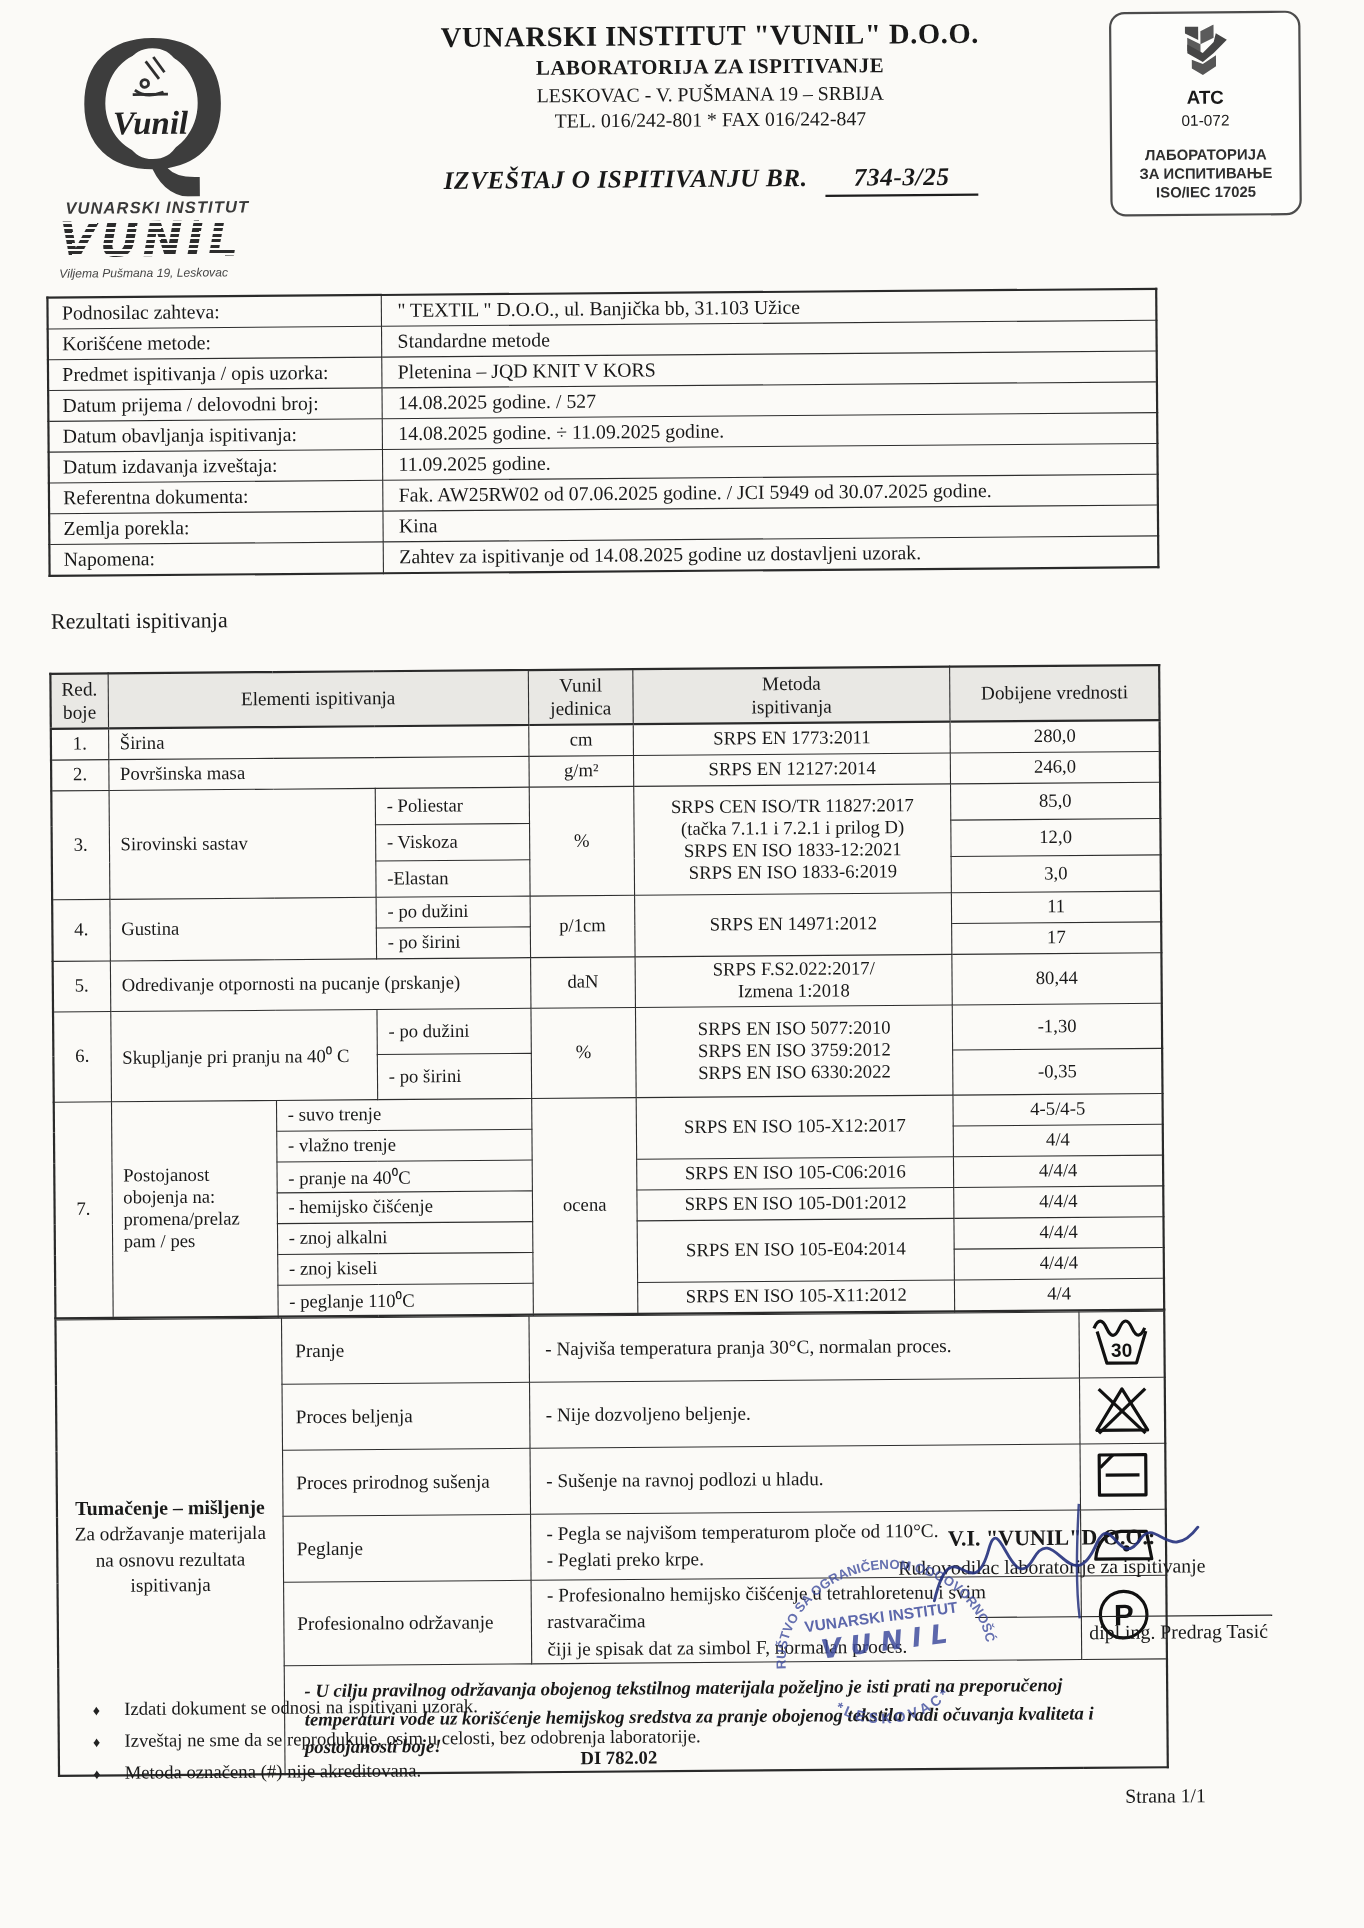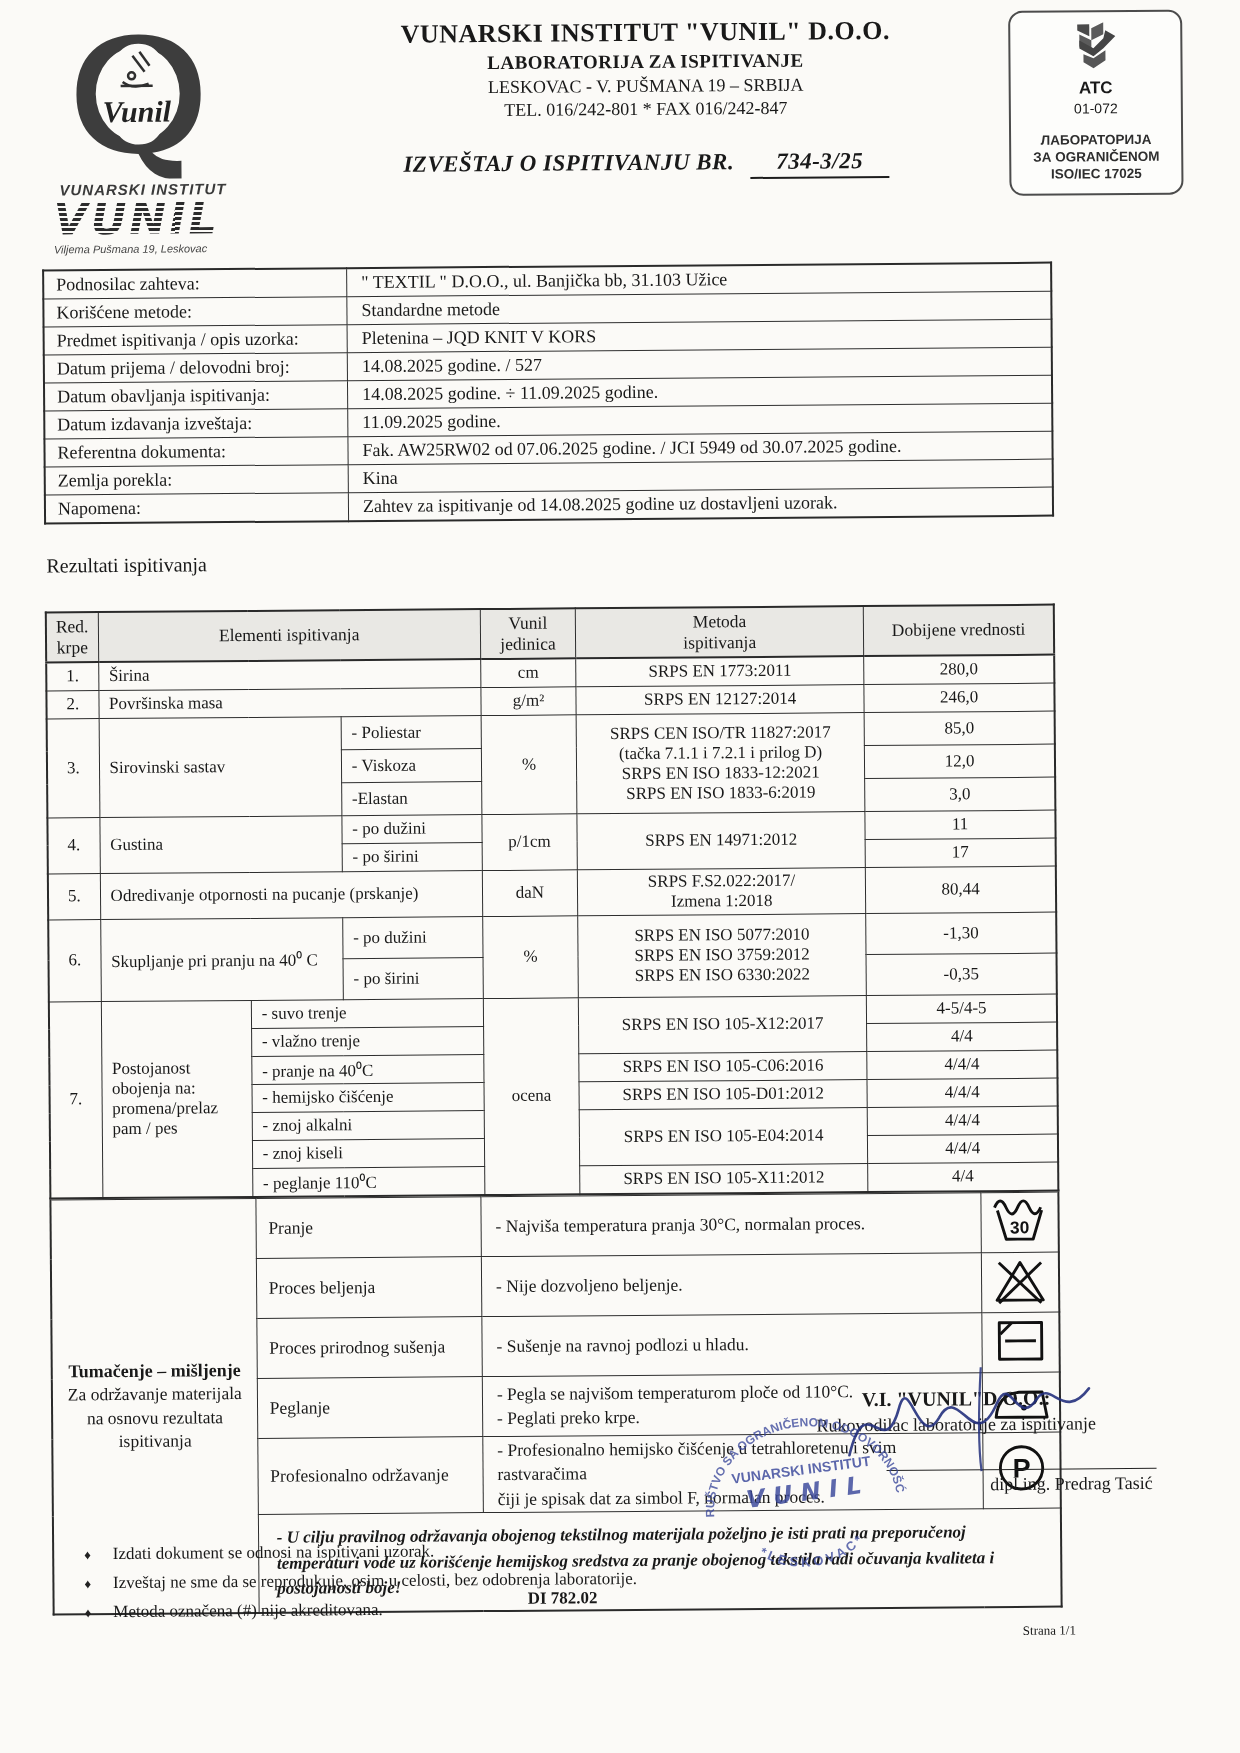--- a/index.html
+++ b/index.html
@@ -73,21 +73,21 @@
   .sig-company{font-size:20px;font-weight:bold;}
   .sig-role{font-size:18px;margin-top:4px;}
   .sig-line{width:270px;border-top:1.8px solid #222;margin:34px 0 4px auto;margin-right:10px;}
   .sig-name{font-size:18px;text-align:right;padding-right:14px;}
   .stamp{position:absolute;left:672px;top:1398px;transform:rotate(-7deg);opacity:.92;}
   .signature-ink{position:absolute;left:820px;top:1362px;pointer-events:none;}
   .footnotes{position:absolute;left:72px;top:1540px;font-size:17px;}
   .footnote-row{display:flex;align-items:baseline;margin-bottom:9px;}
   .diamond{font-size:13px;margin-right:22px;color:#222;}
   .doc-code{position:absolute;left:0;top:1588px;width:1100px;text-align:center;font-weight:bold;font-size:17px;}
-  .page-no{position:absolute;left:1010px;top:1626px;font-size:13px;}
+  .page-no{position:absolute;left:1010px;top:1626px;font-size:18px;}
 </style>
 </head>
 <body>
 
 <div class="page">
 <div class="sheet">
 
   <div class="header">
     <div class="logo-block">
       <svg class="logo-q" width="200" height="165" viewBox="0 0 200 165">
@@ -120,21 +120,21 @@
     <div class="atc-badge">
       <svg width="52" height="48" viewBox="0 0 52 48">
         <polygon points="8,2 20,2 20,14 8,8" fill="#4a4a4a"></polygon>
         <polygon points="22,6 34,0 34,12 22,18 22,30 10,24 10,12 22,18" fill="#5b5b5b"></polygon>
         <polygon points="36,8 46,14 34,26 24,34 10,26 10,18 24,26 34,16" fill="#454545"></polygon>
         <polygon points="24,36 36,28 36,38 24,46 14,40 14,32" fill="#565656"></polygon>
       </svg>
       <div class="atc-label">ATC</div>
       <div class="atc-code">01-072</div>
       <div class="atc-lab">ЛАБОРАТОРИЈА
-ЗА OGRANIČENOM</div>
+ЗА ИСПИТИВАЊЕ</div>
       <div class="atc-iso">ISO/IEC 17025</div>
     </div>
   </div>
 
   <table class="info-table">
     <tbody>
       <tr>
         <td class="info-label">Podnosilac zahteva:</td>
         <td class="info-value">" TEXTIL " D.O.O., ul. Banjička bb, 31.103 Užice</td>
           </tr>
@@ -181,21 +181,21 @@
           <col style="width:150px">
           <col style="width:92px">
           <col style="width:140px">
               <col style="width:95px">
           <col style="width:288px">
           <col style="width:190px">
         </colgroup>
     <thead>
       <tr>
         <th class="ml c">Red.
-krpe</th>
+boje</th>
         <th class="c" colspan="3">Elementi ispitivanja</th>
         <th class="ml c">Vunil
 jedinica</th>
         <th class="ml c">Metoda
 ispitivanja</th>
         <th class="c">Dobijene vrednosti</th>
       </tr>
     </thead>
     <tbody>
 

